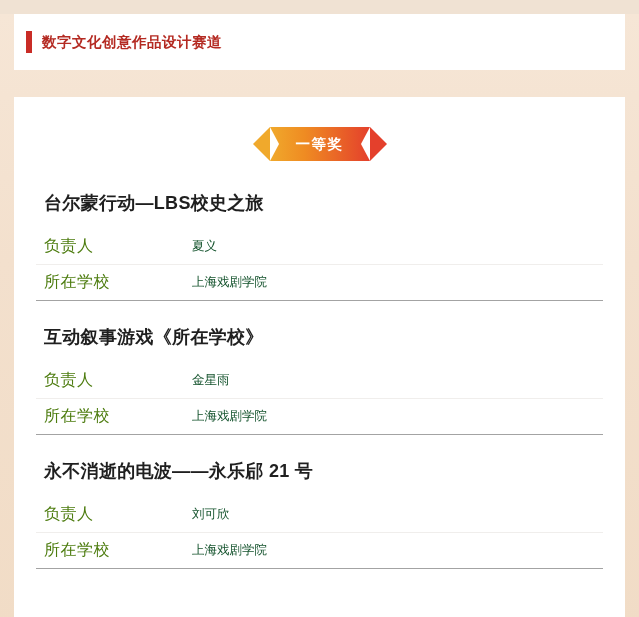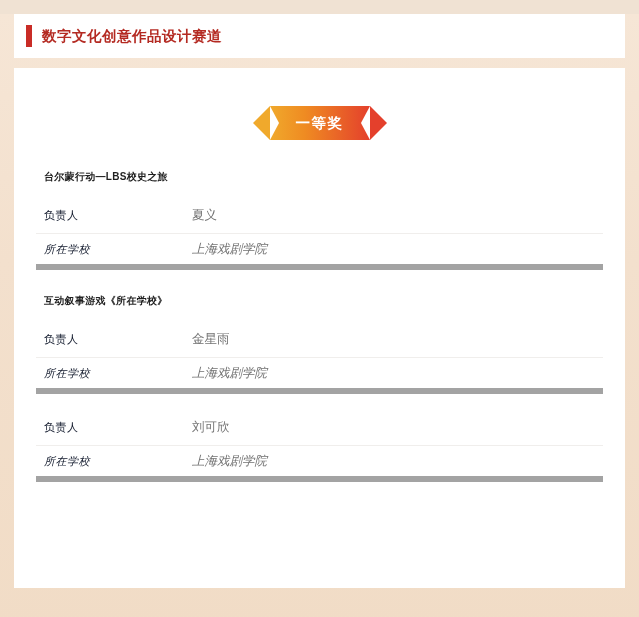--- a/index.html
+++ b/index.html
@@ -18,45 +18,45 @@
     position: relative;
     width: 639px;
     height: 617px;
     background: linear-gradient(180deg, #f6e6d6 0%, #f3e0cd 40%, #f1dcc6 100%);
     padding: 0 14px;
   }
   
   .section-header {
     margin-top: 14px;
     background: #ffffff;
-    height: 44px;
+    height: 56px;
     display: flex;
     align-items: center;
     position: relative;
   }
   .section-header .accent {
     width: 6px;
     height: 22px;
     background: #c92c26;
     margin-left: 12px;
     margin-right: 10px;
     flex: 0 0 auto;
   }
   .section-header .title {
     font-size: 14.5px;
     font-weight: bold;
     color: #b42a22;
     letter-spacing: 0.5px;
   }
   
   .card {
-    margin-top: 10px;
+    margin-top: 27px;
     background: #ffffff;
     min-height: 520px;
-    padding: 12px 22px 20px 22px;
+    padding: 4px 22px 20px 22px;
     position: relative;
   }
   
   .ribbon-row {
     display: flex;
     justify-content: center;
     padding-top: 26px;
     padding-bottom: 6px;
   }
   .ribbon {
@@ -108,43 +108,43 @@
   }
   .ribbon-notch-right {
     right: 0;
     border-right: 9px solid #ffffff;
   }
   
   .entry {
     padding-top: 16px;
   }
   .entry-title {
-    font-size: 10px;
+    font-size: 18px;
     font-weight: bold;
     color: #1f1f1f;
     padding: 8px 0 14px 8px;
     letter-spacing: 0.3px;
   }
   .field-row {
     display: flex;
     align-items: center;
     height: 36px;
     border-bottom: 1px solid #f0eeec;
     padding-left: 8px;
   }
-  .field-row.last { border-bottom: 6px solid #a3a3a3; font-style: italic; }
+  .field-row.last { border-bottom: 1px solid #a3a3a3; }
   .field-label {
     width: 148px;
     flex: 0 0 148px;
-    color: #0f172a;
-    font-size: 11px;
+    color: #4d7c0f;
+    font-size: 16px;
     letter-spacing: 0.5px;
   }
   .field-value {
-    color: #737373;
+    color: #14532d;
     font-size: 12.5px;
   }
 </style>
 </head>
 <body>
 
 <div class="page">
 
   <div class="section-header">
     <div class="accent"></div>
@@ -180,20 +180,21 @@
         <div class="field-label">负责人</div>
         <div class="field-value">金星雨</div>
       </div>
       <div class="field-row last">
         <div class="field-label">所在学校</div>
         <div class="field-value">上海戏剧学院</div>
       </div>
     </div>
 
     <div class="entry">
+      <div class="entry-title">永不消逝的电波——永乐郈 21 号</div>
       <div class="field-row">
         <div class="field-label">负责人</div>
         <div class="field-value">刘可欣</div>
       </div>
       <div class="field-row last">
         <div class="field-label">所在学校</div>
         <div class="field-value">上海戏剧学院</div>
       </div>
     </div>
 

